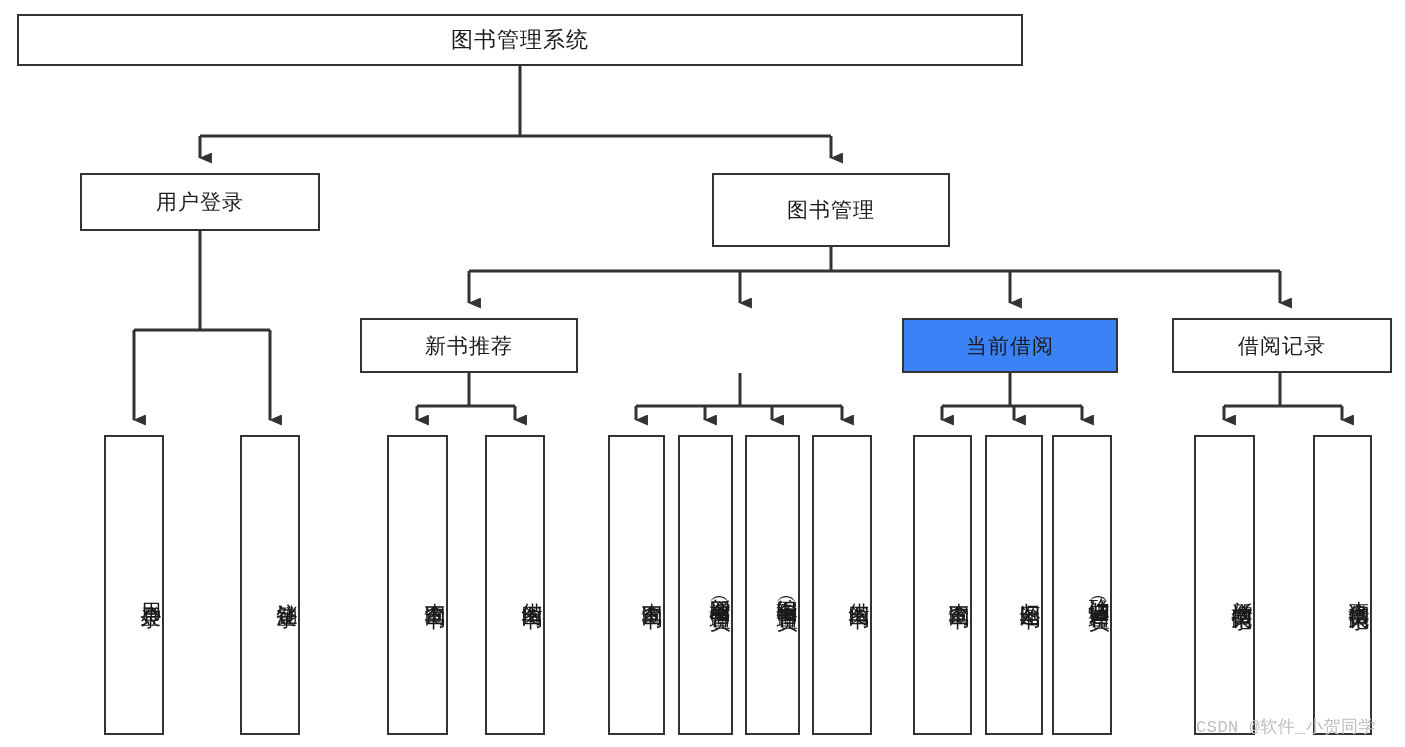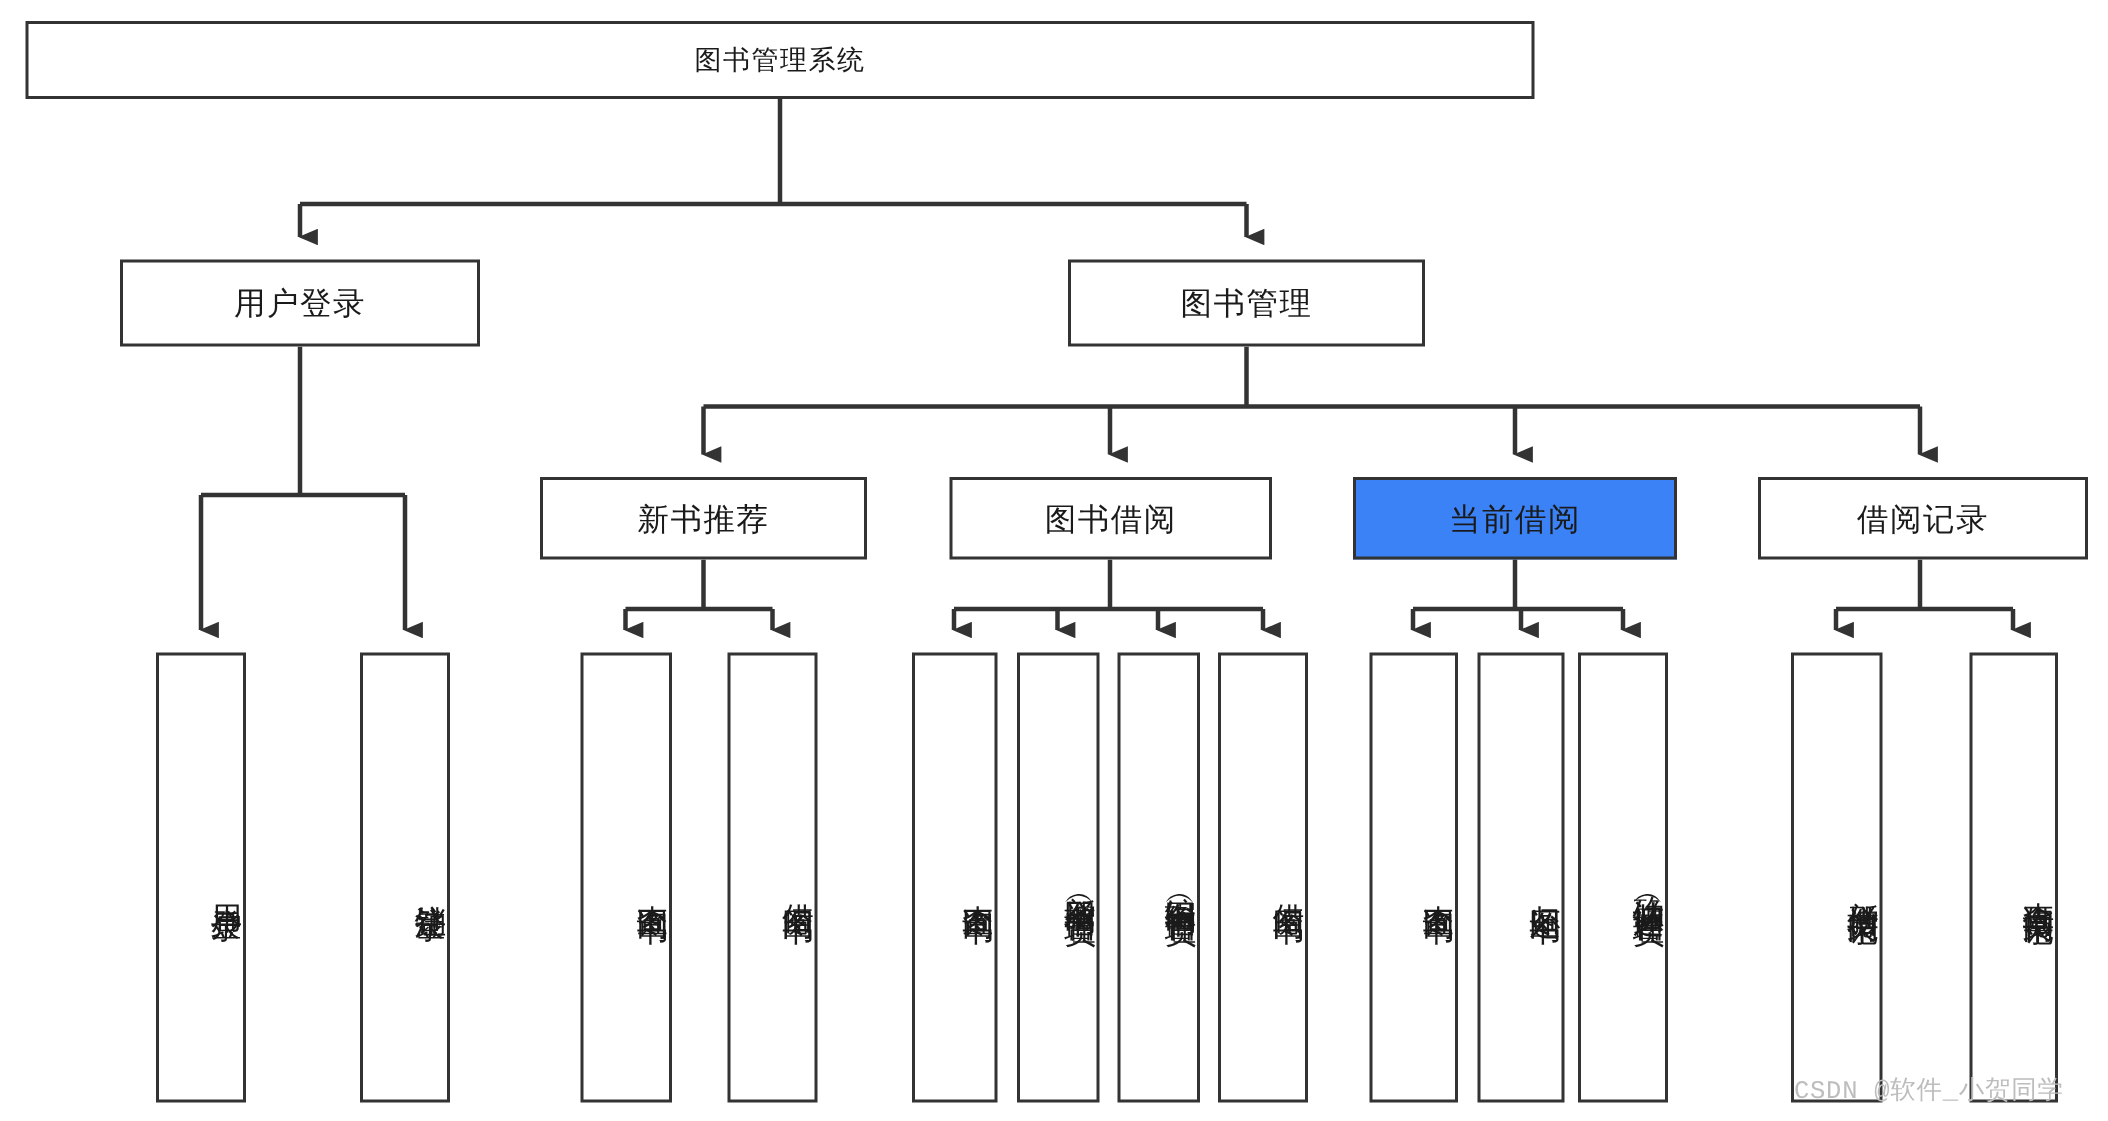--- a/index.html
+++ b/index.html
@@ -43,21 +43,21 @@
     writing-mode: vertical-rl;
     text-orientation: upright;
     font-size: 21px;
     letter-spacing: 2px;
     padding-top: 10px;
     align-items: flex-start;
     justify-content: center;
     line-height: 1.05;
   }
   .node.root {
-    font-size: 18px;
+    font-size: 22px;
   }
   .watermark {
     position: absolute;
     color: #bdbdbd;
     font-size: 17px;
     white-space: nowrap;
     letter-spacing: 0.5px;
     font-family: Liberation Mono, monospace;
   }
 </style>
@@ -112,24 +112,23 @@
       <path d="M 1280 373 L 1280 406"></path>
       <path d="M 1224 406 L 1342 406"></path>
       <path d="M 1224 406 L 1224 420" marker-end="url(#arrow)"></path>
       <path d="M 1342 406 L 1342 420" marker-end="url(#arrow)"></path>
     </g>
   </svg>
 
   <div class="node horizontal root" style="left: 17px; top: 14px; width: 1006px; height: 52px; border-color: rgb(51, 51, 51); background: rgb(255, 255, 255); color: rgb(26, 26, 26);">图书管理系统</div>
 
   <div class="node horizontal" style="left: 80px; top: 173px; width: 240px; height: 58px; border-color: rgb(51, 51, 51); background: rgb(255, 255, 255); color: rgb(26, 26, 26);">用户登录</div>
-  <div class="node horizontal" style="left: 712px; top: 173px; width: 238px; height: 58px; border-color: rgb(51, 51, 51); background: rgb(255, 255, 255); color: rgb(26, 26, 26);">图书管理</div>
+  <div class="node horizontal" style="left: 712px; top: 173px; width: 238px; height: 74px; border-color: rgb(51, 51, 51); background: rgb(255, 255, 255); color: rgb(26, 26, 26);">图书管理</div>
 
   <div class="node horizontal" style="left: 360px; top: 318px; width: 218px; height: 55px; border-color: rgb(51, 51, 51); background: rgb(255, 255, 255); color: rgb(26, 26, 26);">新书推荐</div>
-  <div class="node horizontal" style="left: 633px; top: 318px; width: 215px; height: 55px; border-color: rgb(51, 51, 51); background: rgb(255, 255, 255); color: rgb(26, 26, 26);">图书借阅</div>
   <div class="node horizontal" style="left: 902px; top: 318px; width: 216px; height: 55px; border-color: rgb(51, 51, 51); background: #3b82f6; color: rgb(26, 26, 26);">当前借阅</div>
   <div class="node horizontal" style="left: 1172px; top: 318px; width: 220px; height: 55px; border-color: rgb(51, 51, 51); background: rgb(255, 255, 255); color: rgb(26, 26, 26);">借阅记录</div>
 
   <div class="node vertical" style="left: 104px; top: 435px; width: 60px; height: 300px; border-color: rgb(51, 51, 51); background: rgb(255, 255, 255); color: rgb(26, 26, 26);">用户登录</div>
   <div class="node vertical" style="left: 240px; top: 435px; width: 60px; height: 300px; border-color: rgb(51, 51, 51); background: rgb(255, 255, 255); color: rgb(26, 26, 26);">注销登录</div>
   <div class="node vertical" style="left: 387px; top: 435px; width: 61px; height: 300px; border-color: rgb(51, 51, 51); background: rgb(255, 255, 255); color: rgb(26, 26, 26);">查询图书</div>
   <div class="node vertical" style="left: 485px; top: 435px; width: 60px; height: 300px; border-color: rgb(51, 51, 51); background: rgb(255, 255, 255); color: rgb(26, 26, 26);">借阅图书</div>
   <div class="node vertical" style="left: 608px; top: 435px; width: 57px; height: 300px; border-color: rgb(51, 51, 51); background: rgb(255, 255, 255); color: rgb(26, 26, 26);">查询图书</div>
   <div class="node vertical" style="left: 678px; top: 435px; width: 55px; height: 300px; border-color: rgb(51, 51, 51); background: rgb(255, 255, 255); color: rgb(26, 26, 26);">新增图书（管理员）</div>
   <div class="node vertical" style="left: 745px; top: 435px; width: 55px; height: 300px; border-color: rgb(51, 51, 51); background: rgb(255, 255, 255); color: rgb(26, 26, 26);">编辑图书（管理员）</div>

